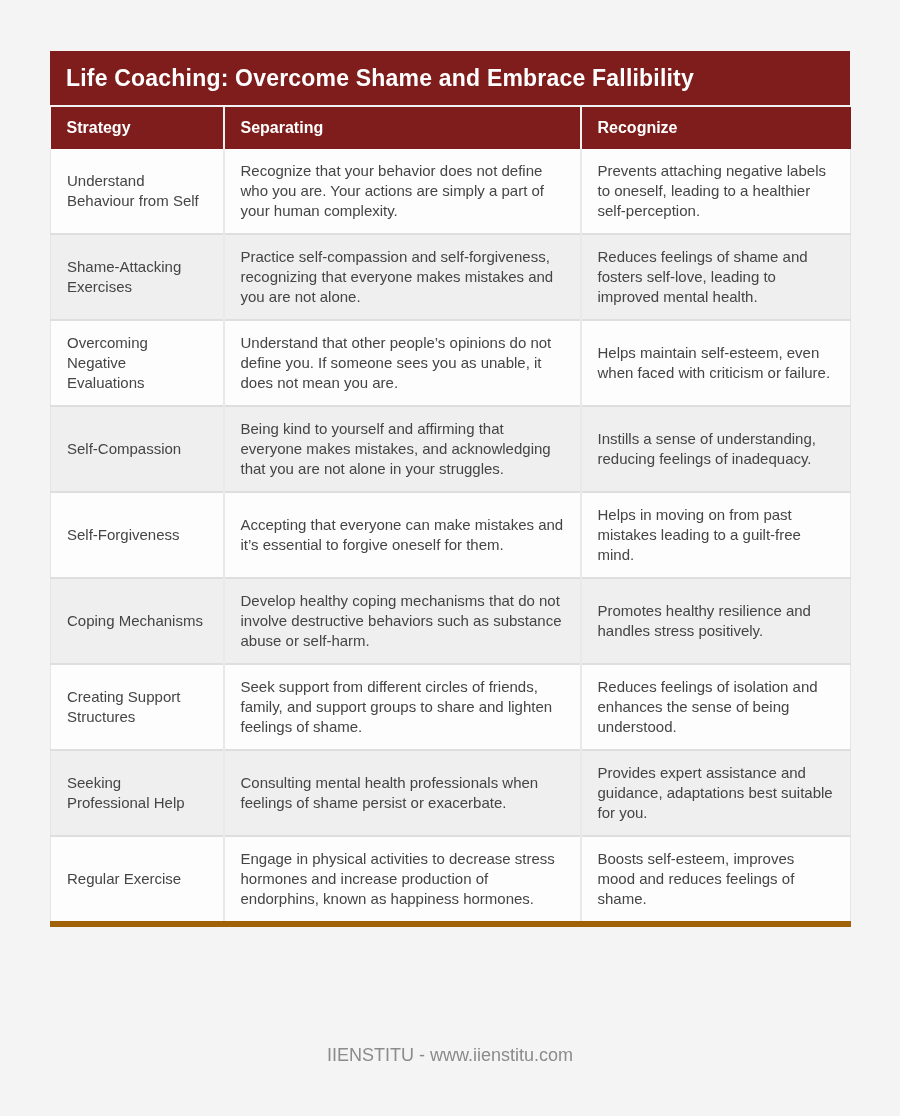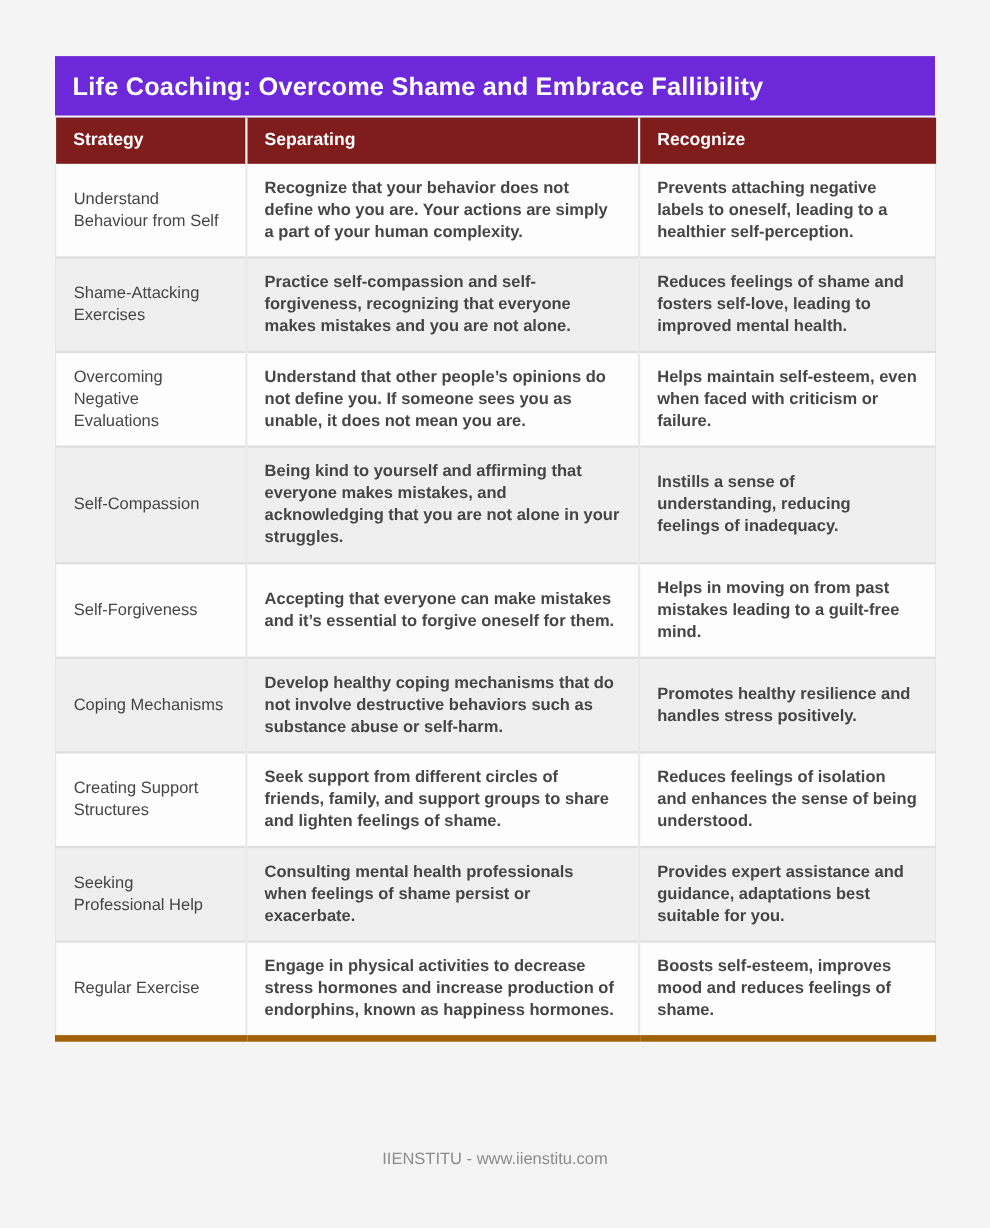--- a/index.html
+++ b/index.html
@@ -15,21 +15,21 @@
     height: 1116px;
     overflow: hidden;
   }
   .table-card {
     position: absolute;
     left: 50px;
     top: 51px;
     width: 800px;
   }
   .title-bar {
-    background: #6d28d9;
+    background: #7f1d1d;
     color: #ffffff;
     font-size: 23px;
     font-weight: bold;
     padding: 14px 16px 13px 16px;
     border-bottom: 2px solid #f2f2f2;
     letter-spacing: 0.2px;
   }
   table.data-table {
     width: 100%;
     border-collapse: collapse;
@@ -50,32 +50,32 @@
   thead th + th { border-left: 2px solid #f2f2f2; }
   tbody td {
     font-size: 15px;
     line-height: 20px;
     color: #454545;
     padding: 12px 16px;
     vertical-align: middle;
     background: #fdfdfd;
   }
   tbody tr + tr td { border-top: 2px solid #dedede; }
-  tbody td + td { border-left: 2px solid #e9e9e9; font-weight: bold; }
+  tbody td + td { border-left: 2px solid #e9e9e9; }
   tbody tr:nth-child(even) td { background: #efefef; }
   tbody td:first-child { border-left: 1px solid #e5e5e5; }
   tbody td:last-child  { border-right: 1px solid #e5e5e5; }
   tbody tr:last-child td { border-bottom: 6px solid #a16207; }
   .footer {
     position: absolute;
     left: 0;
     top: 1045px;
     width: 900px;
     text-align: center;
-    font-size: 15px;
+    font-size: 18px;
     color: #8b8b8b;
   }
 </style>
 </head>
 <body>
 
 <div class="page">
   <div class="table-card">
     <div class="title-bar">Life Coaching: Overcome Shame and Embrace Fallibility</div>
     <table class="data-table">

